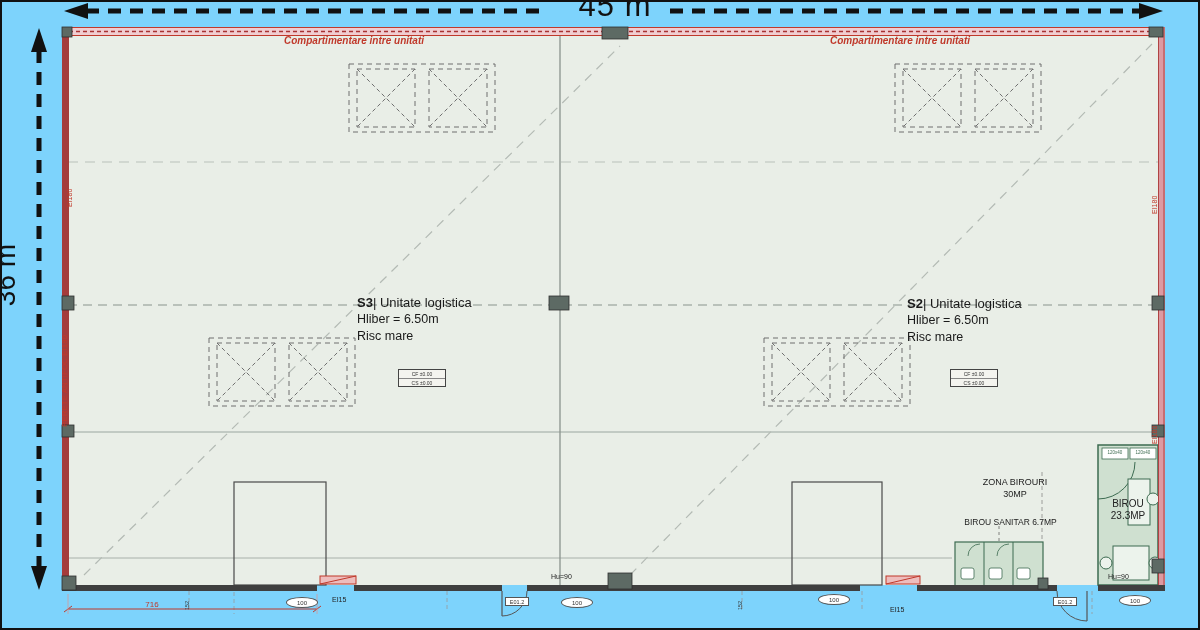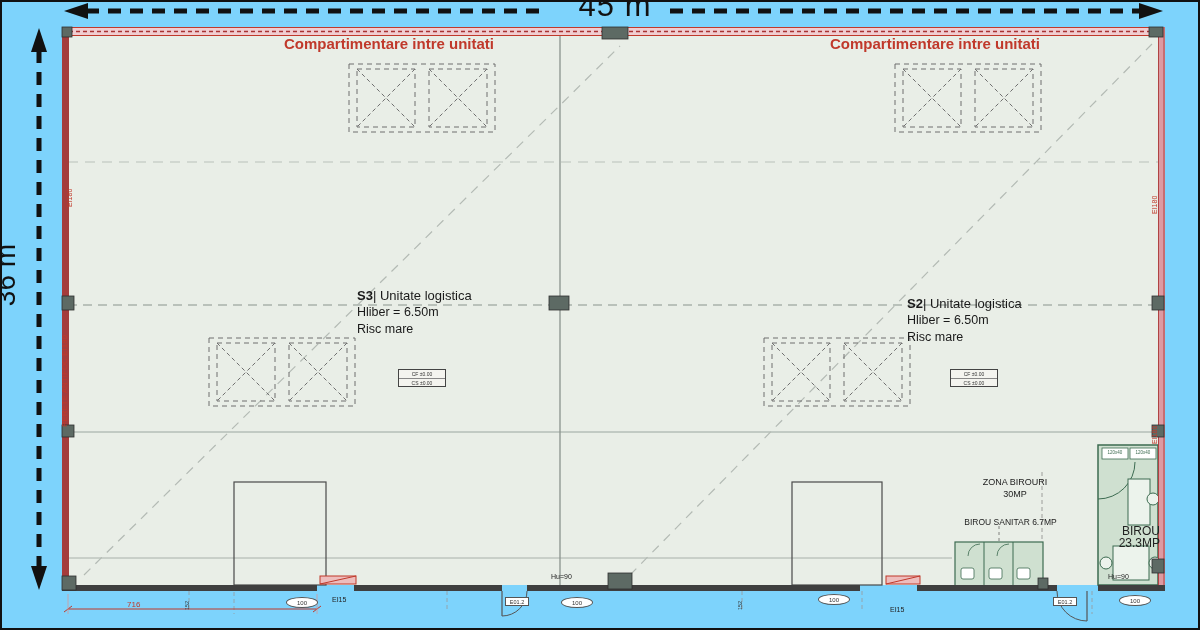--- a/index.html
+++ b/index.html
@@ -8,21 +8,21 @@
     overflow:hidden;box-sizing:border-box;border:2px solid #111;
     font-family:"Liberation Sans","DejaVu Sans",sans-serif;color:#1a1a1a;
   }
   #stage svg{position:absolute;left:0;top:0;}
   .abs{position:absolute;}
   .dim-label-top{left:548px;top:-14px;width:130px;text-align:center;font-size:31px;color:#111;letter-spacing:1px;}
   .dim-label-left{left:-12px;top:318px;width:90px;text-align:center;font-size:28px;color:#111;
     transform:rotate(-90deg);transform-origin:left top;}
   .vtext{transform:rotate(-90deg);transform-origin:left top;white-space:nowrap;}
   .red{color:#c0392b;}
-  .compart{font-size:15px;font-weight:bold;color:#c0392b;white-space:nowrap;}
+  .compart{font-size:10px;font-style:italic;font-weight:bold;color:#c0392b;white-space:nowrap;}
   .unit-block{width:190px;font-size:12.5px;line-height:17px;}
   .unit-title{font-size:13px;}
   .unit-title b{font-weight:bold;}
   .level-box{width:48px;height:18px;border:1px solid #444;background:#f4f4ef;
     font-size:5px;line-height:8px;text-align:center;color:#333;box-sizing:border-box;}
   .level-box div{border-bottom:0.5px solid #888;}
   .level-box div:last-child{border-bottom:none;}
   .office-label{font-size:9px;text-align:center;color:#222;line-height:12px;}
   .tiny{font-size:7px;color:#222;white-space:nowrap;}
   .micro{font-size:5.5px;color:#333;white-space:nowrap;}
@@ -199,21 +199,21 @@
   <div class="abs dim-label-left">36 m</div>
 
   <div class="abs compart" style="left:282px;top:33px;">Compartimentare intre unitati</div>
   <div class="abs compart" style="left:828px;top:33px;">Compartimentare intre unitati</div>
 
   <div class="abs vtext red" style="left:58px;top:425px;font-size:8px;">PERETE ANTIFOC EI180</div>
   <div class="abs vtext red" style="left:64px;top:205px;font-size:7px;">EI180</div>
   <div class="abs vtext red" style="left:1149px;top:212px;font-size:7px;">EI180</div>
   <div class="abs vtext red" style="left:1149px;top:442px;font-size:7px;">EI180</div>
 
-  <div class="abs unit-block" style="left:355px;top:285px;">
+  <div class="abs unit-block" style="left:355px;top:292px;">
     <div class="unit-title"><b>S3</b><span>| Unitate logistica</span></div>
     <div>Hliber = 6.50m</div>
     <div>Risc mare</div>
   </div>
   <div class="abs level-box" style="left:396px;top:367px;">
     <div>CF ±0.00</div>
     <div>CS ±0.00</div>
   </div>
 
   <div class="abs unit-block" style="left:905px;top:293px;">
@@ -224,34 +224,34 @@
   <div class="abs level-box" style="left:948px;top:367px;">
     <div>CF ±0.00</div>
     <div>CS ±0.00</div>
   </div>
 
   <div class="abs office-label" style="left:958px;top:474px;width:110px;">
     <div>ZONA BIROURI</div>
     <div>30MP</div>
   </div>
   <div class="abs office-label" style="left:946px;top:514px;width:125px;font-size:8.5px;">BIROU SANITAR 6.7MP</div>
-  <div class="abs office-label" style="left:1094px;top:523px;width:64px;font-size:12px;text-align:right;">BIROU 23.3MP</div>
+  <div class="abs office-label" style="left:1094px;top:496px;width:64px;font-size:10px;">BIROU 23.3MP</div>
   <div class="abs cab" style="left:1100px;top:448px;">120x40</div>
   <div class="abs cab" style="left:1128px;top:448px;">120x40</div>
 
   <div class="abs tiny" style="left:549px;top:571px;">Hu=90</div>
   <div class="abs tiny" style="left:1106px;top:571px;">Hu=90</div>
   <div class="abs tiny red" style="left:330px;top:594px;">EI15</div>
   <div class="abs tiny red" style="left:888px;top:604px;">EI15</div>
 
   <div class="abs oval" style="left:284px;top:595px;">100</div>
   <div class="abs oval" style="left:559px;top:595px;">100</div>
   <div class="abs oval" style="left:816px;top:592px;">100</div>
   <div class="abs oval" style="left:1117px;top:593px;">100</div>
 
   <div class="abs doortag" style="left:503px;top:595px;">E01.2</div>
   <div class="abs doortag" style="left:1051px;top:595px;">E01.2</div>
 
-  <div class="abs red" style="left:125px;top:598px;width:50px;font-size:8px;">716</div>
+  <div class="abs red" style="left:125px;top:598px;width:50px;text-align:center;font-size:8px;">716</div>
   <div class="abs vtext micro" style="left:182px;top:608px;">152</div>
   <div class="abs vtext micro" style="left:735px;top:608px;">152</div>
 
 </div>
 
 </body></html>

